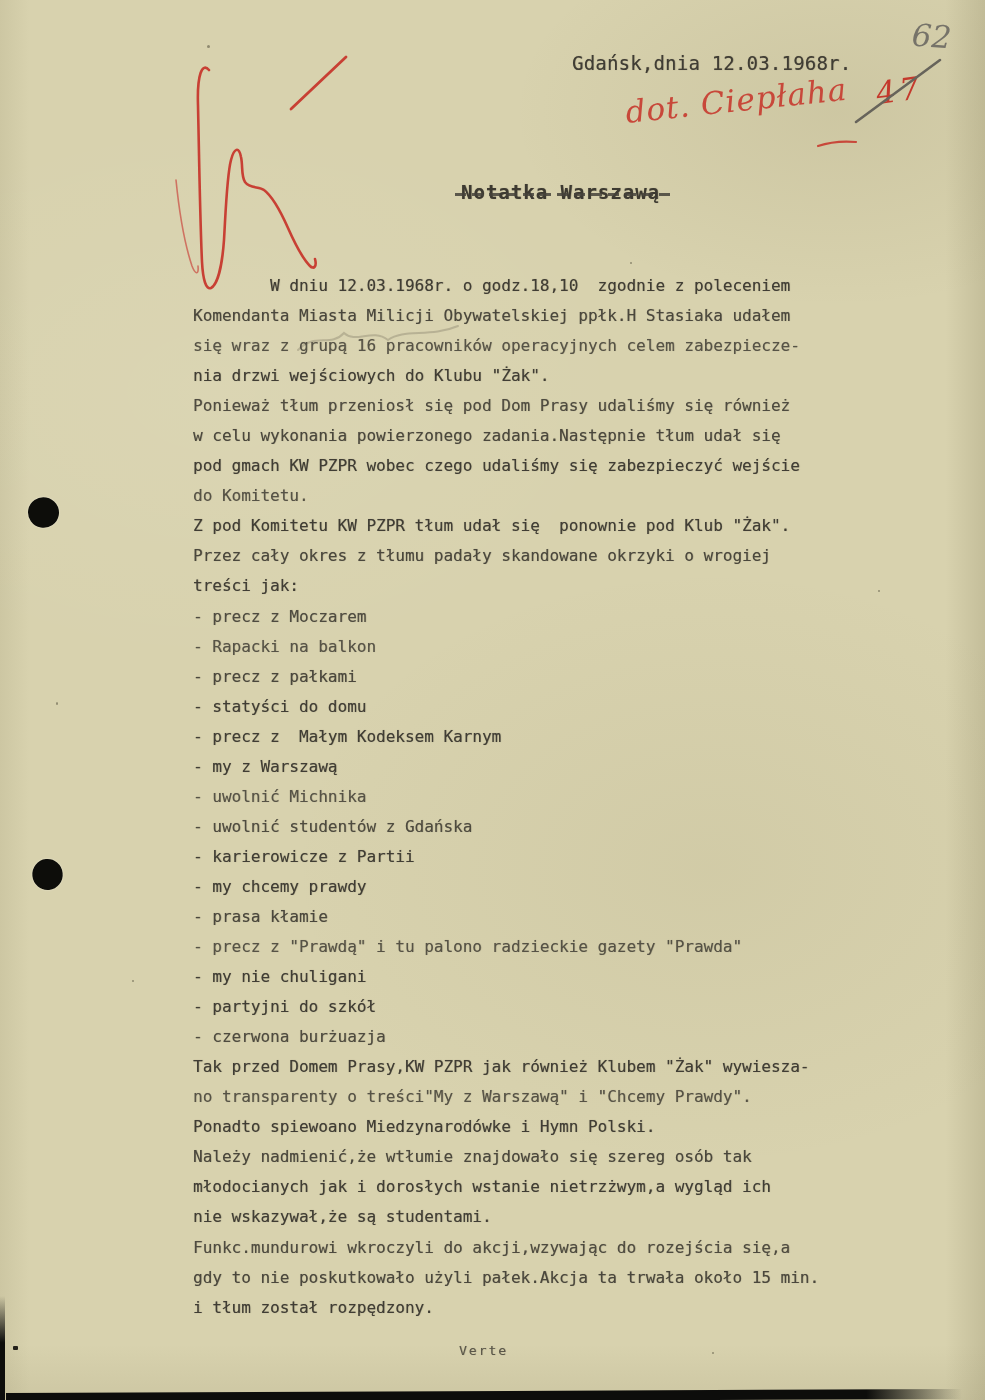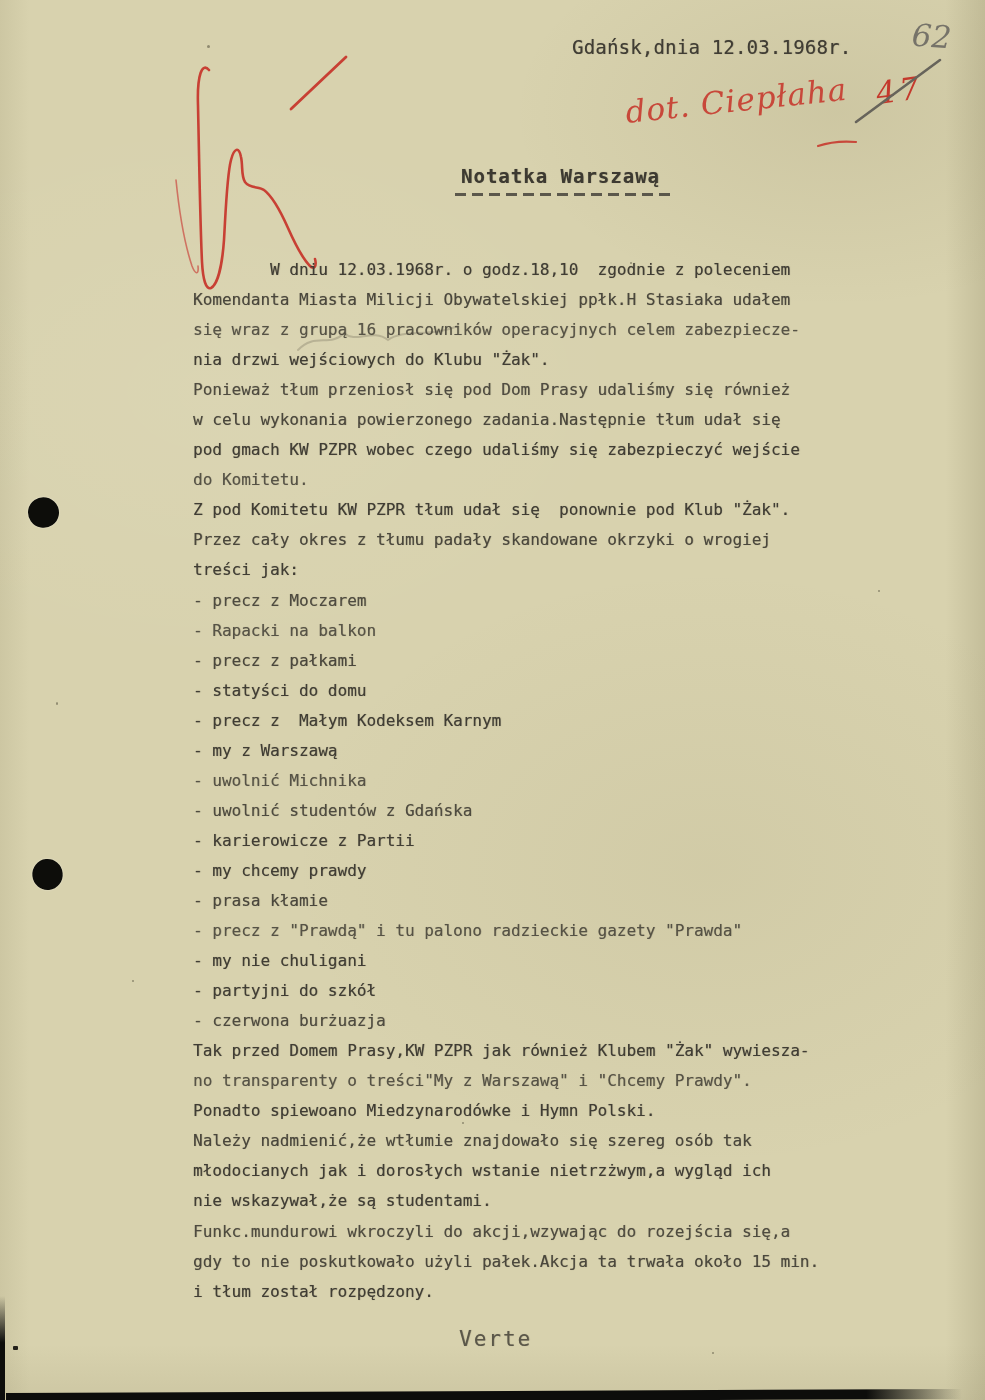--- a/index.html
+++ b/index.html
@@ -15,20 +15,21 @@
       radial-gradient(ellipse 700px 500px at 72% 62%, rgba(120,110,70,0.07), rgba(120,110,70,0) 60%),
       radial-gradient(ellipse 500px 300px at 85% 8%, rgba(110,100,60,0.10), rgba(110,100,60,0) 65%),
       linear-gradient(90deg, rgba(105,98,62,0.10) 0%, rgba(105,98,62,0) 3%, rgba(105,98,62,0) 96%, rgba(105,98,62,0.18) 100%),
       linear-gradient(0deg, rgba(105,98,62,0.10) 0%, rgba(105,98,62,0) 4%),
       #d8d2ae;
   }
   .typed{
     color:#403d34;
     text-shadow:0.4px 0.4px 0.7px rgba(64,60,50,0.55);
     white-space:pre;
+    margin-top:16px;
   }
   .dateline{
     position:absolute;left:572px;top:36px;
     font-size:19px;letter-spacing:0.2px;
   }
   .doc-title{
     position:absolute;left:461px;top:165px;
     font-size:19px;letter-spacing:1px;font-weight:bold;
     color:#3d3a31;
   }
@@ -40,21 +41,21 @@
   .doc-body{
     position:absolute;left:193px;top:255px;width:780px;
     font-size:16px;line-height:30.05px;
   }
   .doc-body .line{height:30.05px;}
   .doc-body .line:nth-child(4n+2){opacity:0.93;}
   .doc-body .line:nth-child(5n+3){opacity:0.85;}
   .doc-body .line:nth-child(7n+5){opacity:0.90;}
   .verte{
     position:absolute;left:459px;top:1327px;
-    font-size:21px;letter-spacing:2px;opacity:0.82;
+    font-size:13px;letter-spacing:2px;opacity:0.82;
   }
   .page-number{
     position:absolute;left:912px;top:18px;
     font-family:"DejaVu Serif","Liberation Serif",serif;font-style:italic;
     font-size:31px;color:#767369;transform:rotate(4deg);
   }
   .crossed-number{
     position:absolute;left:876px;top:72px;
     font-family:"DejaVu Serif","Liberation Serif",serif;font-style:italic;
     font-size:31px;color:#c4392c;transform:rotate(-8deg);letter-spacing:4px;

